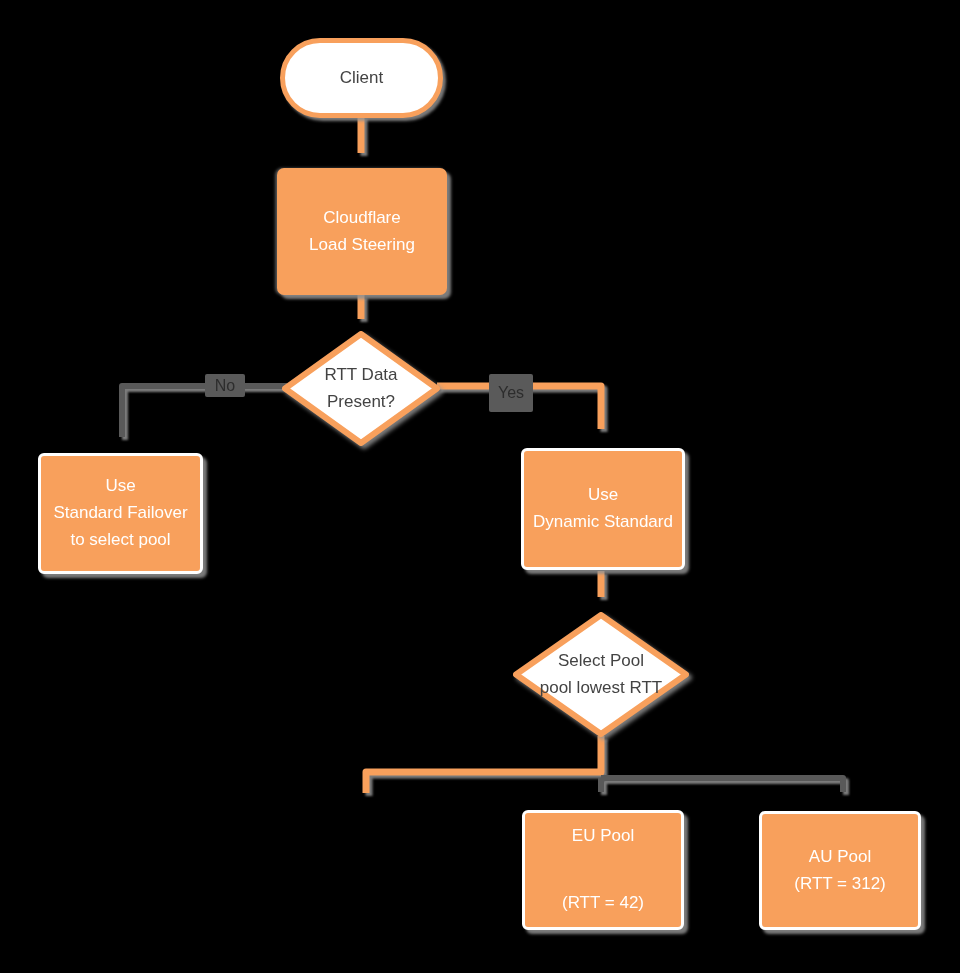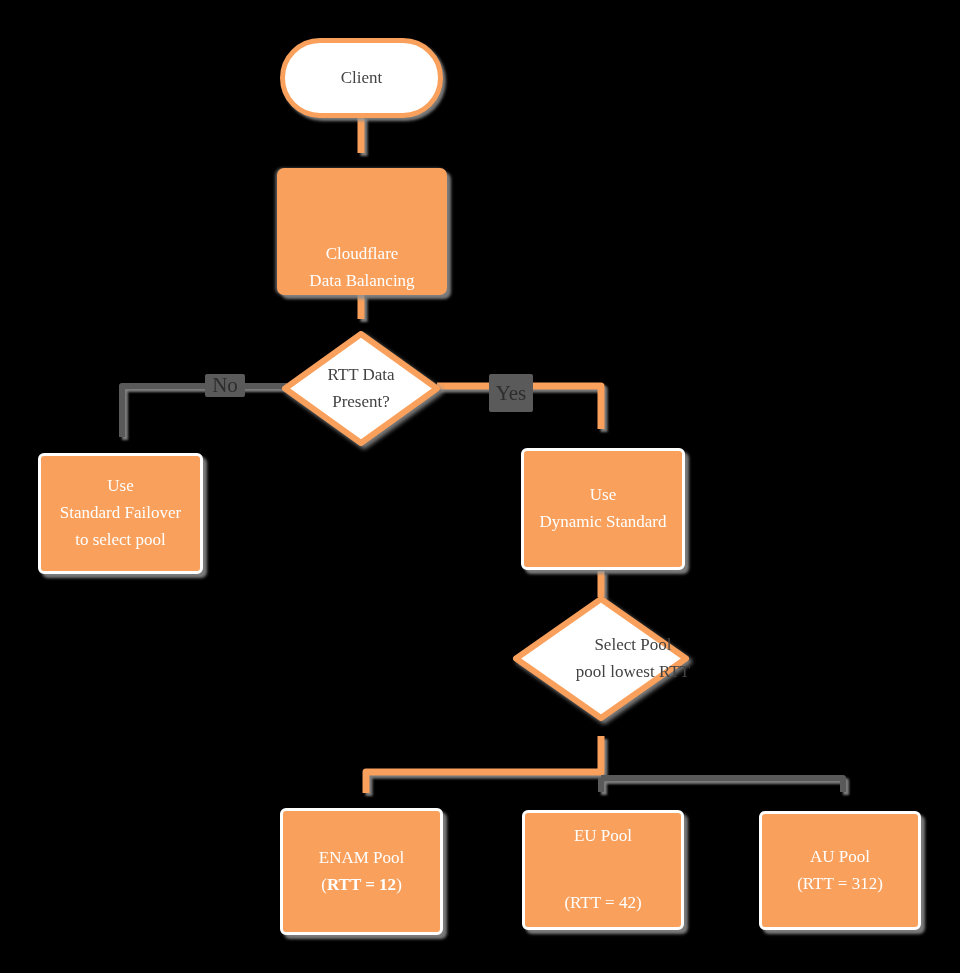--- a/index.html
+++ b/index.html
@@ -11,21 +11,21 @@
     --bg: #000000;
     --white: #FFFFFF;
   }
   * { margin:0; padding:0; box-sizing:border-box; }
   html,body { background: var(--bg); }
   #canvas {
     position: relative;
     width: 960px;
     height: 973px;
     background: var(--bg);
-    font-family: Liberation Serif, serif;
+    font-family: Liberation Sans, sans-serif;
     overflow: hidden;
   }
   #edges {
     position:absolute; left:0; top:0; width:960px; height:973px;
     filter: drop-shadow(3px 3px 1px var(--shadow));
   }
   #edges path { fill:none; stroke-linejoin:round; }
   .edge-orange { stroke: var(--orange); stroke-width:7; }
   .edge-gray   { stroke: var(--line-gray); stroke-width:6; }
   .head-orange { fill: var(--orange); stroke:none; }
@@ -50,35 +50,34 @@
     background: var(--orange);
     color: var(--node-text);
     border-radius: 6px;
     border: 3px solid var(--white);
     box-shadow: 4px 4px 3px var(--shadow);
   }
   .process.no-border {
     border: none;
     border-radius: 7px;
     box-shadow: 4px 4px 3px var(--shadow), -2px 0 3px rgba(145,145,145,0.6);
-    justify-content: flex-end;
   }
   .diamond { background:transparent; }
   .diamond svg { position:absolute; left:0; top:0; width:100%; height:100%;
                  filter: drop-shadow(3px 3px 2px var(--shadow)); }
   .diamond polygon { fill: var(--white); stroke: var(--orange);
                      stroke-width:6; stroke-linejoin:round; }
   .diamond .dtext { position:relative; color: var(--text-dark); line-height:1.55; }
 
   .edge-label {
     position:absolute;
     display:flex; align-items:center; justify-content:center;
     background:#5a5a5a;
     color:#2d2d2d;
-    font-size:21px;
+    font-size:16px;
     border-radius:2px;
   }
   b { font-weight:bold; }
 </style>
 </head>
 <body>
 
 <div id="canvas">
 
   <svg id="edges" viewBox="0 0 960 973">
@@ -115,21 +114,21 @@
       <path class="head-gray" d="M835,792 L851,792 L843,806 Z"></path>
     </g>
   </svg>
 
   <div class="node terminator" style="left:280px; top:38px; width:163px; height:80px;">
     <div>Client</div>
   </div>
 
   <div class="node process no-border" style="left:277px; top:168px; width:170px; height:127px;">
     <div>Cloudflare</div>
-    <div>Data Balancing</div>
+    <div>Load Steering</div>
   </div>
 
   <div class="node diamond" style="left:281px; top:330px; width:160px; height:117px;">
     <svg viewBox="0 0 160 117">
       <polygon points="80,4 156,58.5 80,113 4,58.5"></polygon>
     </svg>
     <div class="dtext">
       <div>RTT Data</div>
       <div>Present?</div>
     </div>
@@ -147,36 +146,30 @@
     <div>Use</div>
     <div>Standard Failover</div>
     <div>to select pool</div>
   </div>
 
   <div class="node process" style="left:521px; top:448px; width:164px; height:122px;">
     <div>Use</div>
     <div>Dynamic Standard</div>
   </div>
 
-  <div class="node diamond" style="left:512px; top:595px; width:178px; height:127px;align-items:flex-end;">
+  <div class="node diamond" style="left:512px; top:611px; width:178px; height:127px;">
     <svg viewBox="0 0 178 127">
       <polygon points="89,4 174,63.5 89,123 4,63.5"></polygon>
     </svg>
     <div class="dtext">
       <div>Select Pool</div>
       <div>pool lowest RTT</div>
     </div>
   </div>
 
-  <div class="node process" style="left:280px; top:808px; width:163px; height:127px;">
-    <div>ENAM Pool</div>
-    <div>
-      <span>(</span><b>RTT = 12</b><span>)</span>
-    </div>
-  </div>
 
   <div class="node process" style="left:522px; top:810px; width:162px; height:120px;gap:40px;">
     <div>EU Pool</div>
     <div>(RTT = 42)</div>
   </div>
 
   <div class="node process" style="left:759px; top:811px; width:162px; height:119px;">
     <div>AU Pool</div>
     <div>(RTT = 312)</div>
   </div>

